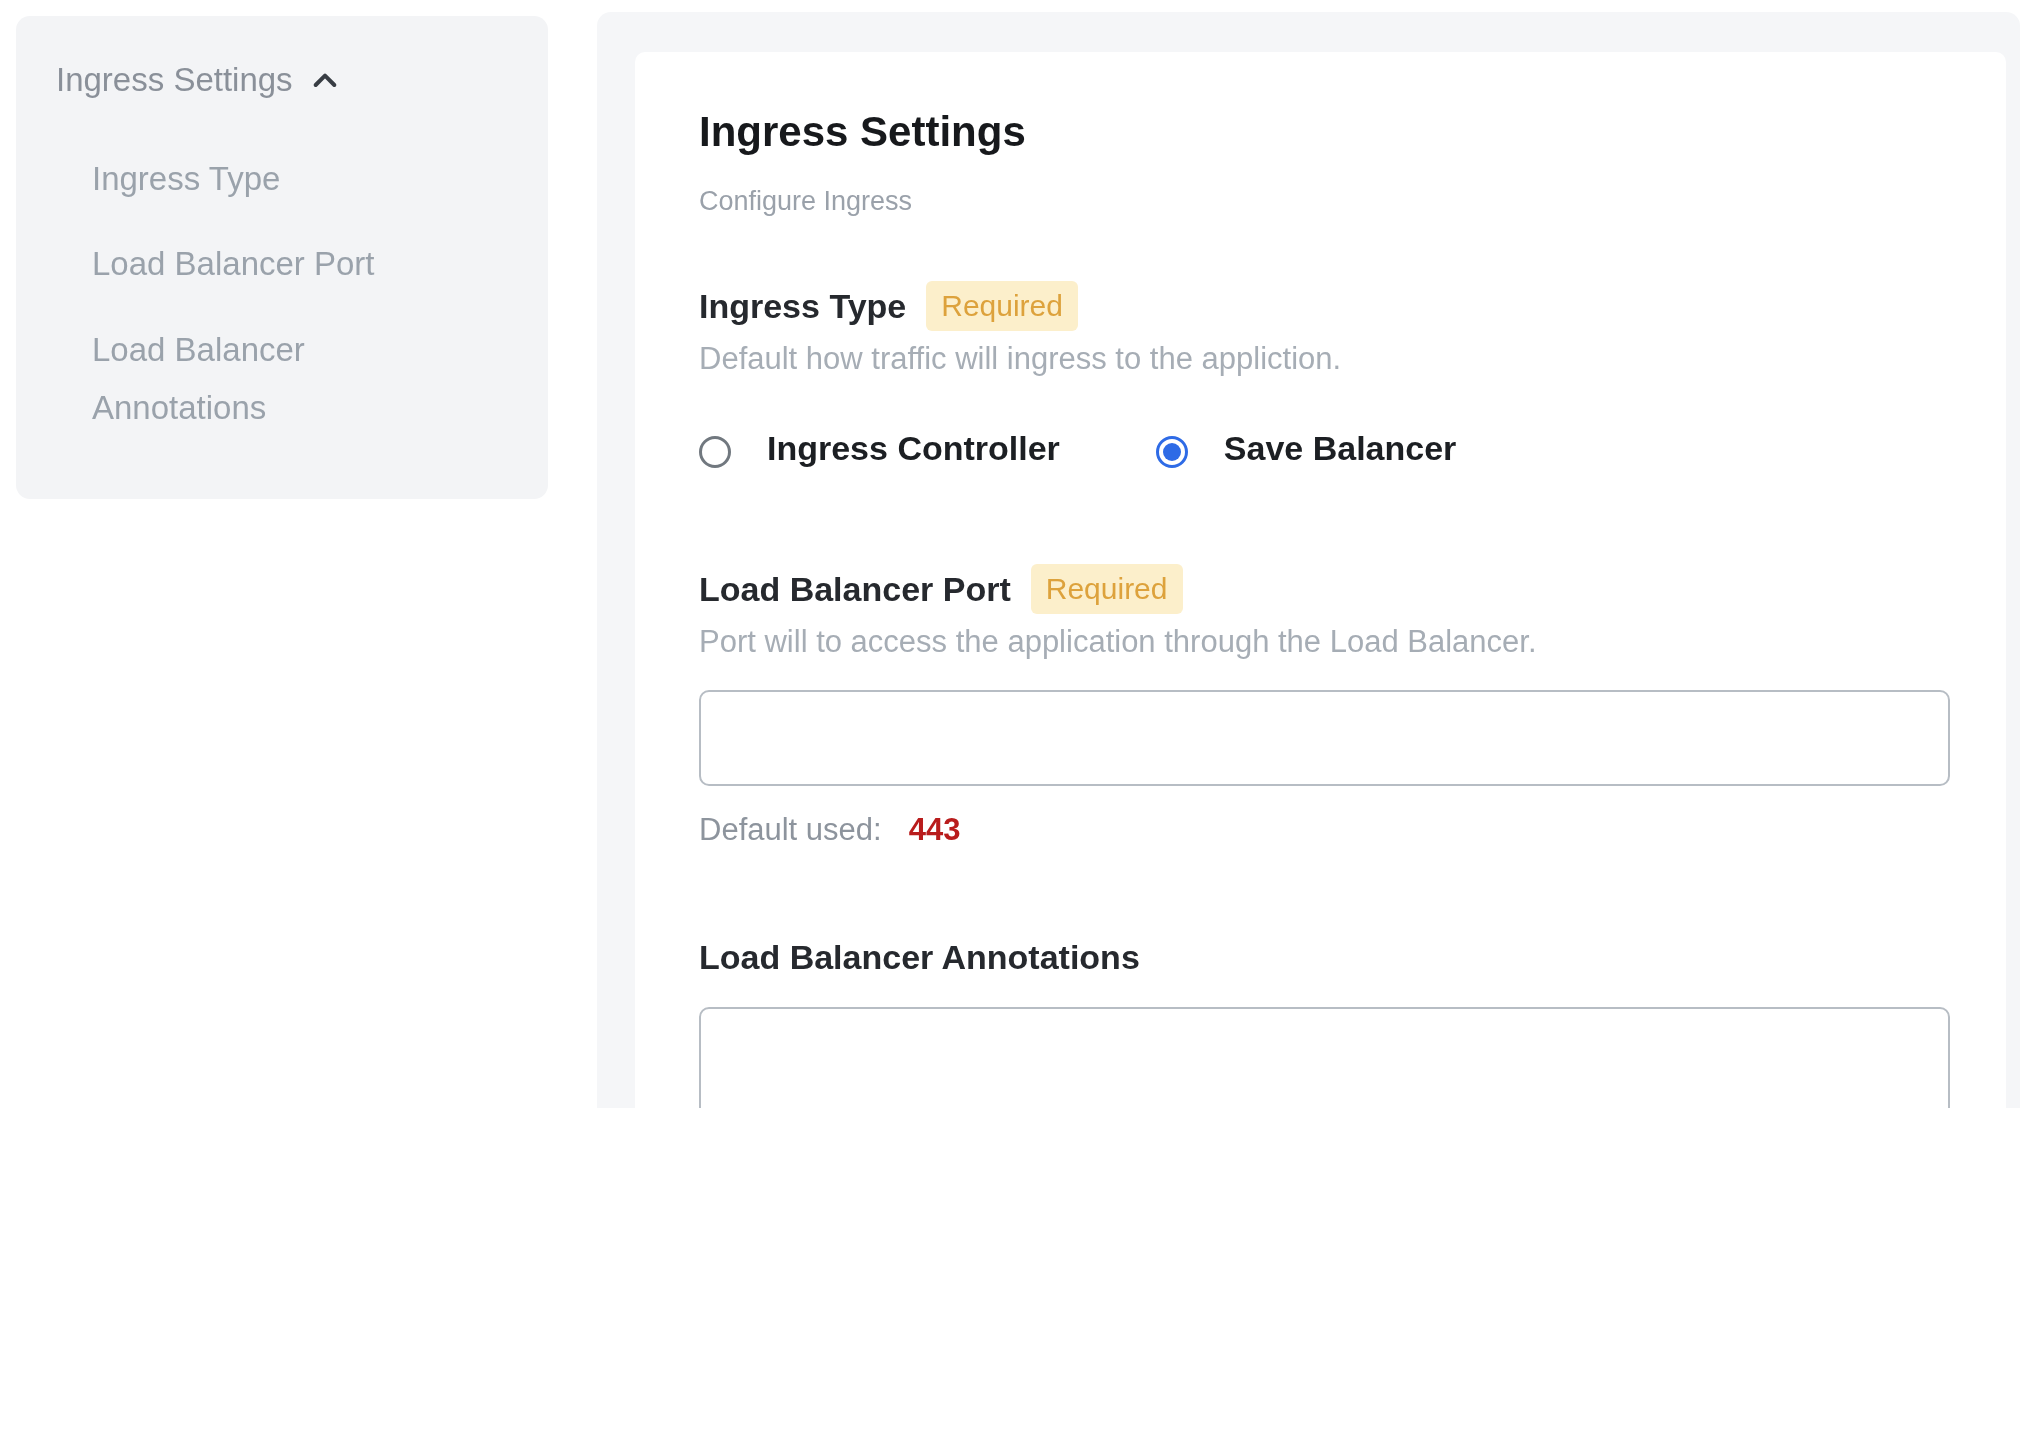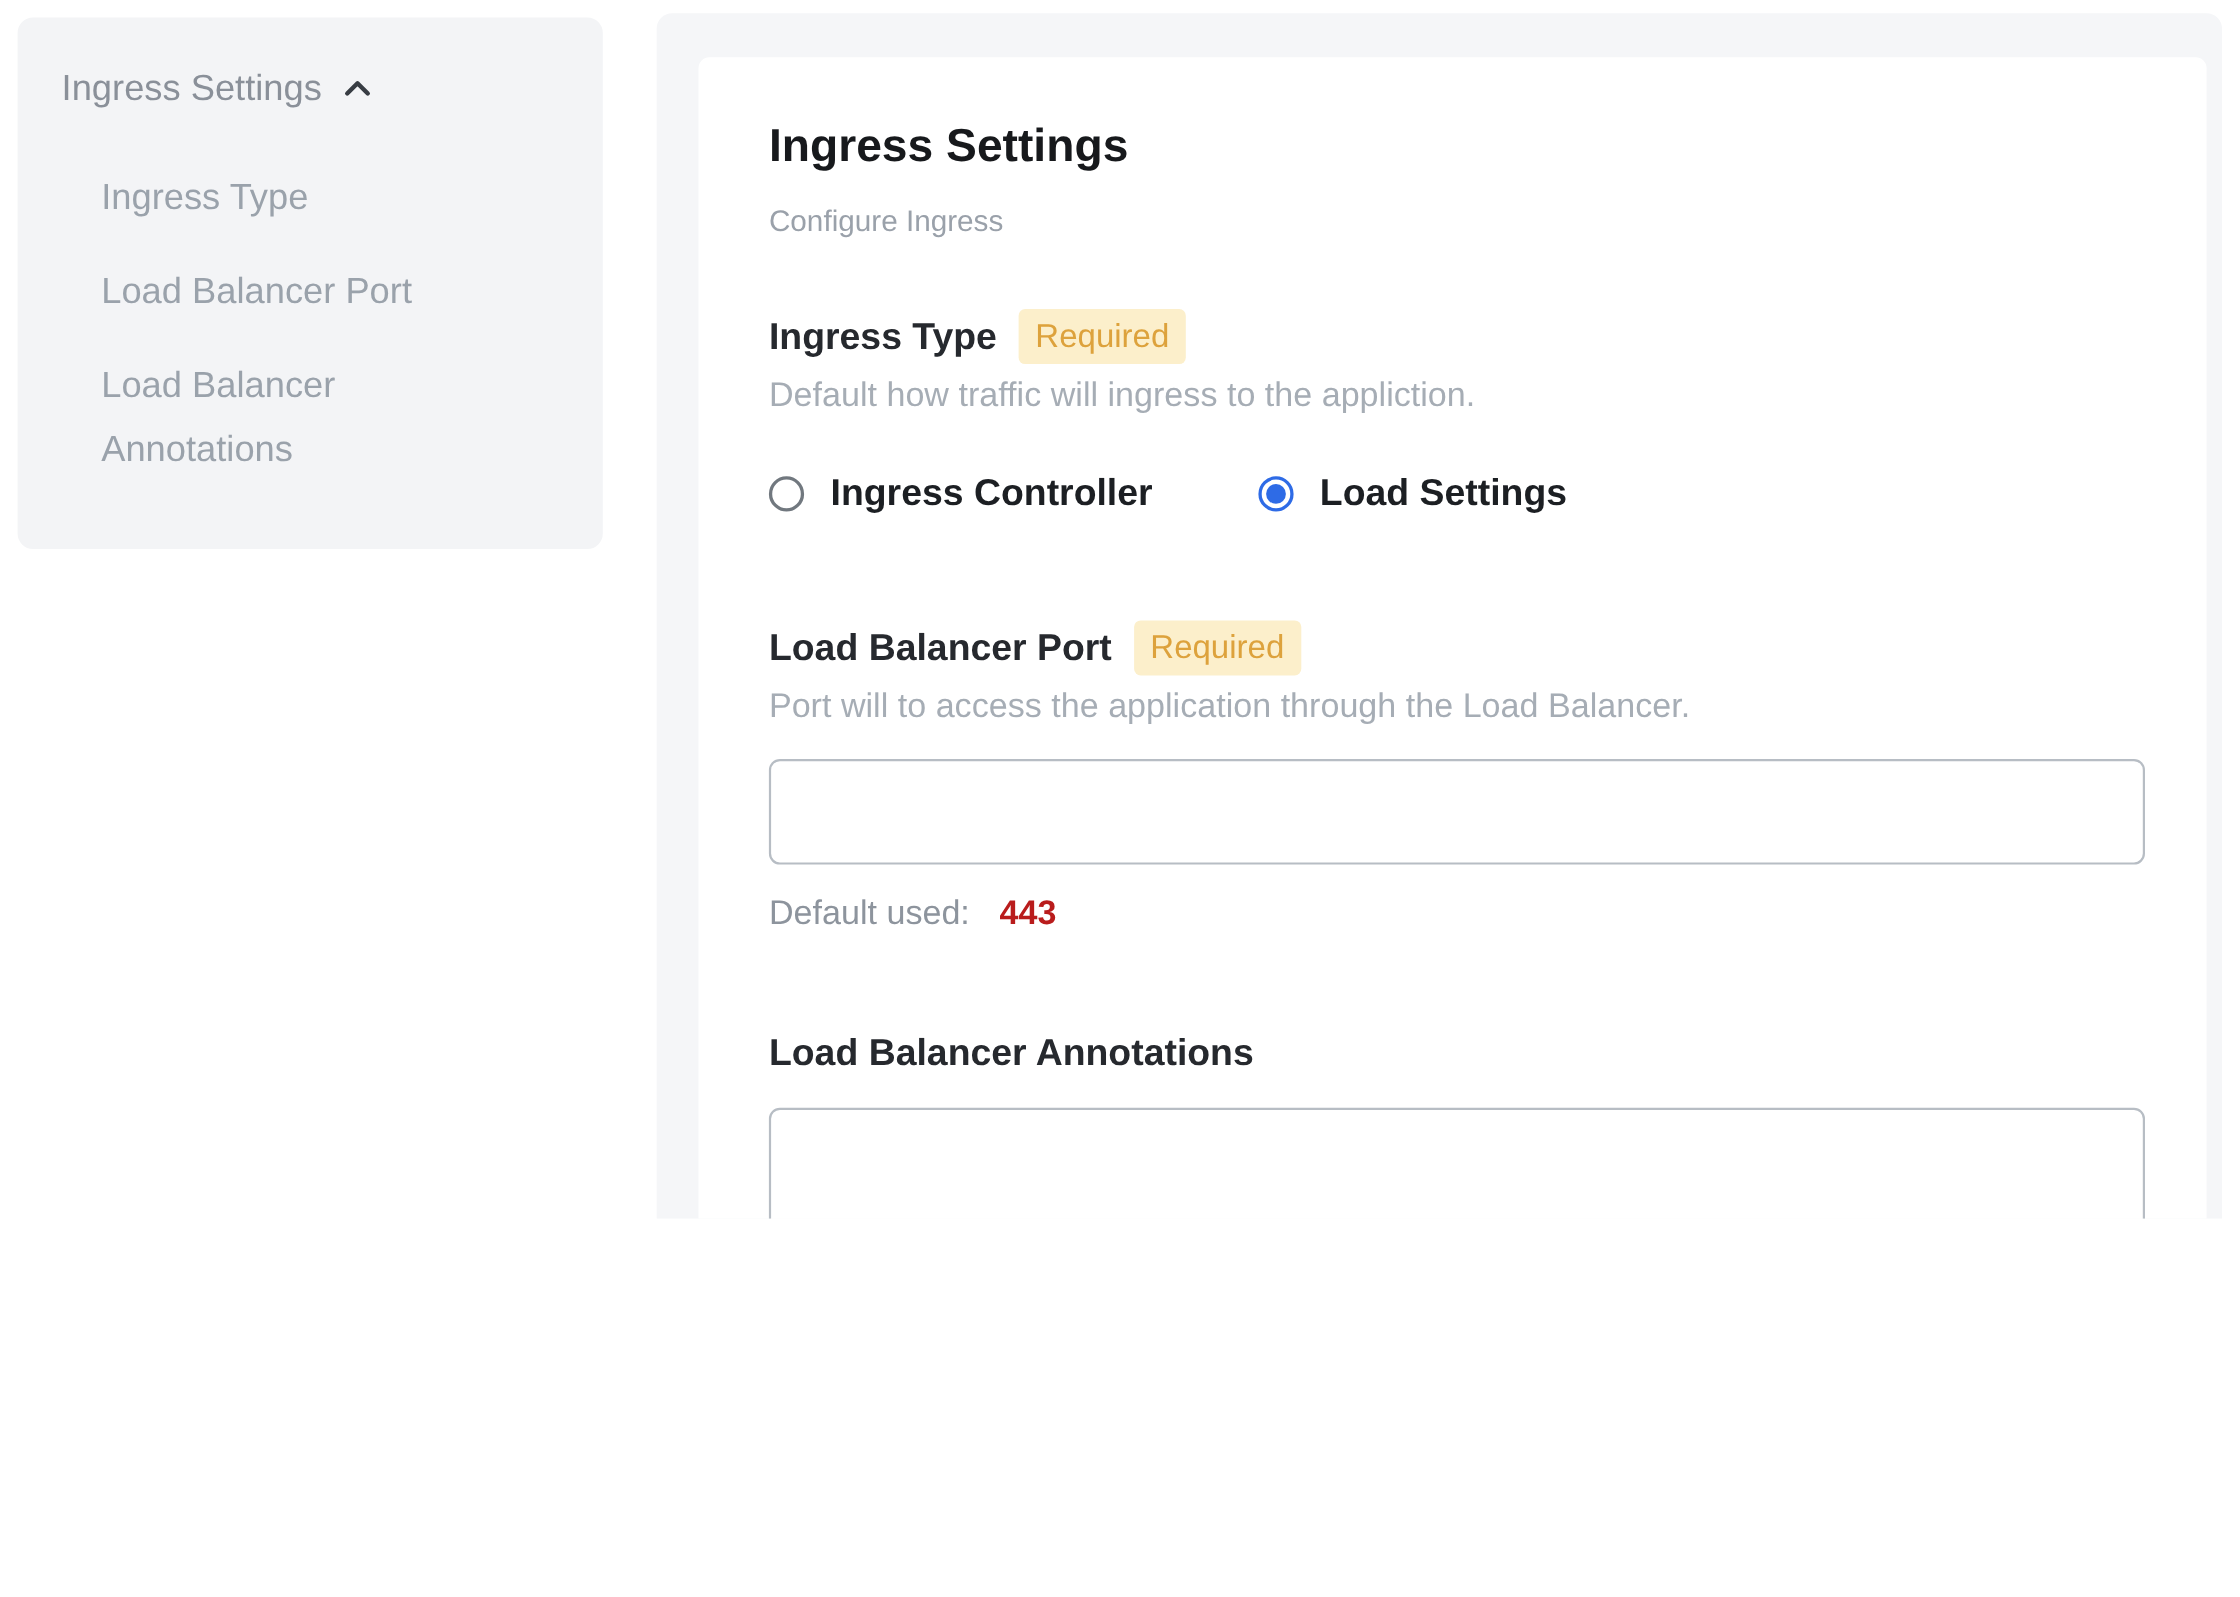--- a/index.html
+++ b/index.html
@@ -103,21 +103,21 @@
     color: #a6adb5;
   }
 
   .field-ingress { margin-top: 64px; }
   .radio-row {
     margin-top: 52px;
     display: flex;
     align-items: center;
     gap: 96px;
   }
-  .radio-option { display: flex; align-items: center; gap: 24px; cursor: pointer; }
+  .radio-option { display: flex; align-items: flex-end; gap: 36px; cursor: pointer; }
   .radio-circle {
     width: 32px; height: 32px;
     border-radius: 50%;
     border: 3px solid #71787f;
     background: #ffffff;
     position: relative;
     flex: 0 0 auto;
   }
   .radio-circle.selected { border-color: #2e6be6; }
   .radio-circle.selected::after {
@@ -222,21 +222,21 @@
           <span class="badge">Required</span>
         </div>
         <p class="help">Default how traffic will ingress to the appliction.</p>
         <div class="radio-row">
           <label class="radio-option">
             <span class="radio-circle"></span>
             <span class="radio-label">Ingress Controller</span>
           </label>
           <label class="radio-option">
             <span class="radio-circle selected"></span>
-            <span class="radio-label">Load Settings</span>
+            <span class="radio-label">Save Balancer</span>
           </label>
         </div>
       </div>
 
       <div class="field field-port">
         <div class="field-label-row">
           <h2 class="field-label">Load Balancer Port</h2>
           <span class="badge">Required</span>
         </div>
         <p class="help">Port will to access the application through the Load Balancer.</p>

